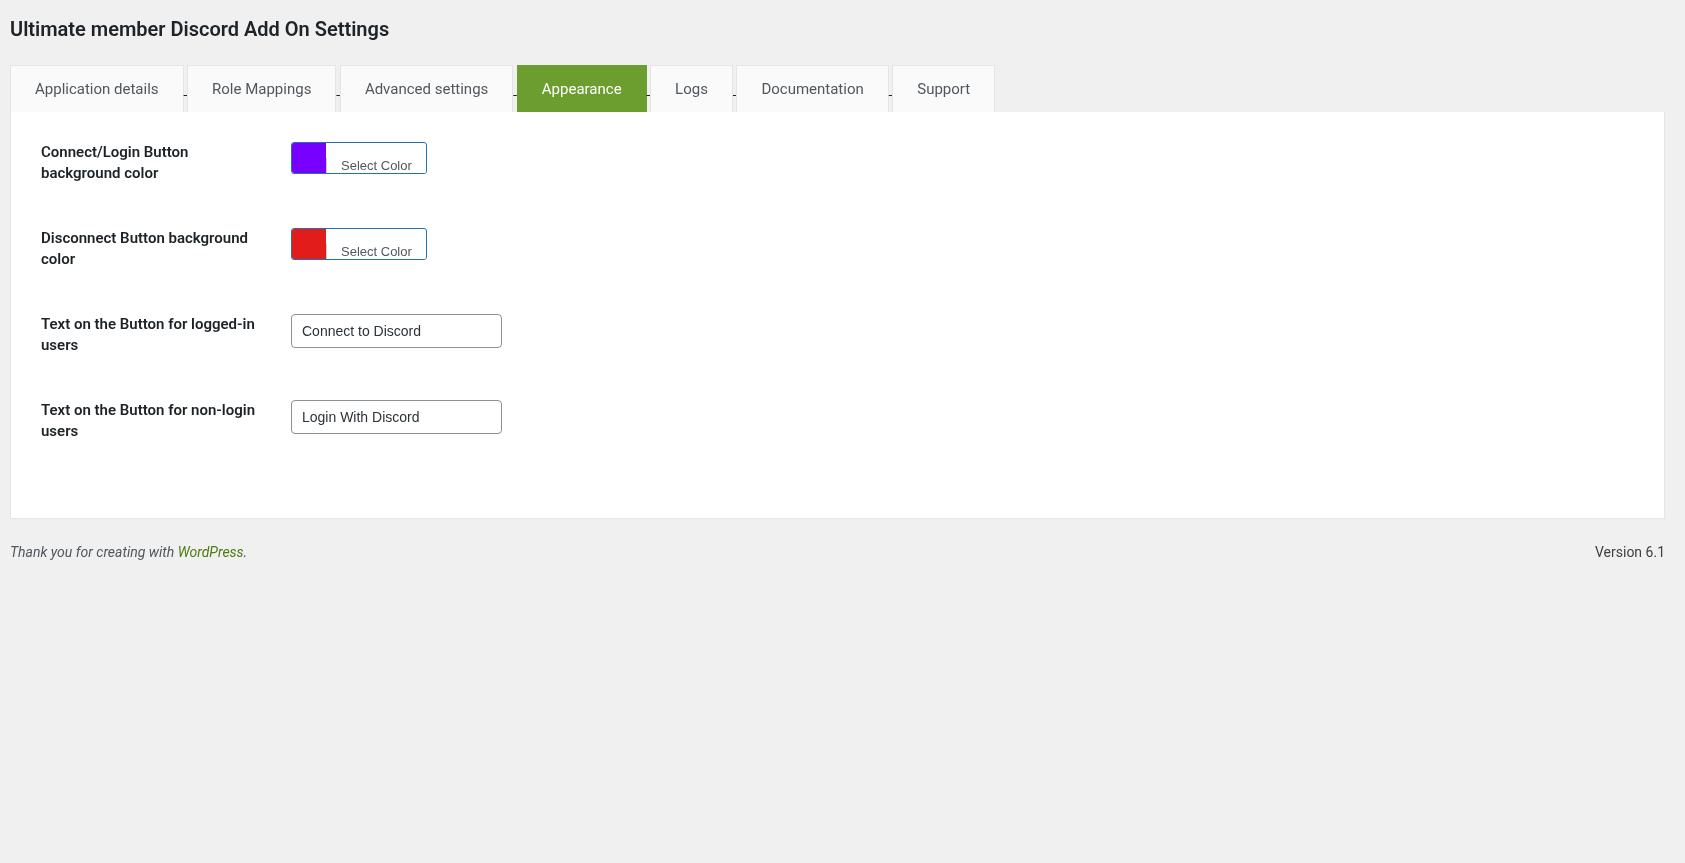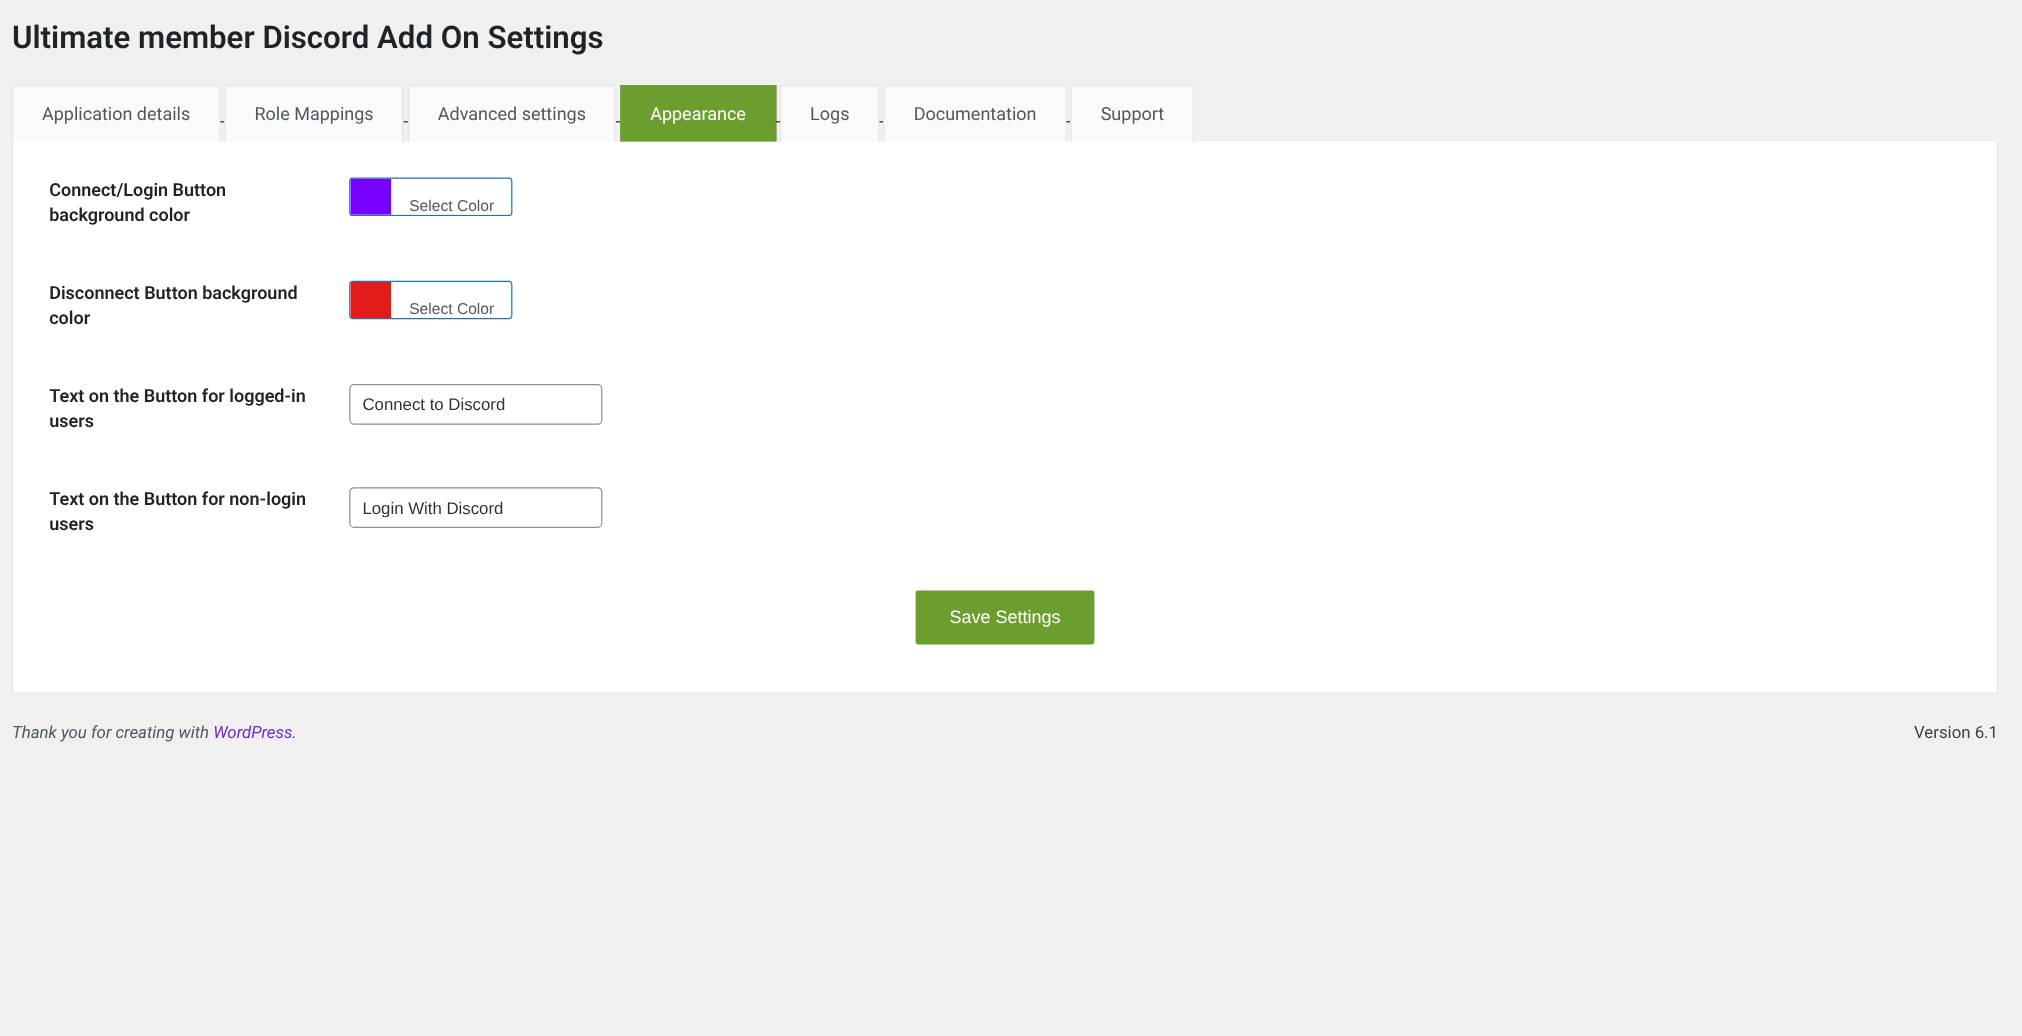--- a/index.html
+++ b/index.html
@@ -10,21 +10,21 @@
     body {
       font-family: -apple-system, BlinkMacSystemFont, "Segoe UI", Roboto, Oxygen-Sans, Ubuntu, Cantarell, "Helvetica Neue", sans-serif;
       background: #f0f0f1;
       color: #1d2327;
       font-size: 14px;
     }
     .wrap {
       padding: 8px 20px 0 10px;
     }
     h1 {
-      font-size: 26px;
+      font-size: 20px;
       font-weight: 600;
       color: #1d2327;
       margin-bottom: 20px;
       padding: 9px 0 4px 0;
     }
     .nav-tab-wrapper {
       margin: 0;
       padding: 0;
       border-bottom: none;
       text-decoration: underline;
@@ -125,21 +125,21 @@
       justify-content: space-between;
       align-items: center;
       padding: 25px 20px 10px 10px;
       font-size: 14px;
       color: #50575e;
     }
     .footer-left {
       font-style: italic;
     }
     .footer-left a {
-      color: #6d28d9;
+      color: #4d7c0f;
       text-decoration: none;
       text-align: center;
     }
     .footer-right {
       color: #404040;
     }
   </style>
 </head>
 <body>
 
@@ -186,23 +186,20 @@
     </div>
 
     <div class="form-row">
       <div class="form-label">Text on the Button for non-login users</div>
       <div class="form-field">
         <input type="text" class="text-input" value="Login With Discord" style="">
       </div>
     </div>
 
 
-    <div class="submit-row">
-      <button type="button" class="save-button">Save Settings</button>
-    </div>
 
   </div>
 </div>
 
 <div class="footer">
   <div class="footer-left">
     <span>Thank you for creating with </span><a href="#">WordPress</a><span>.</span>
   </div>
   <div class="footer-right">Version 6.1</div>
 </div>

